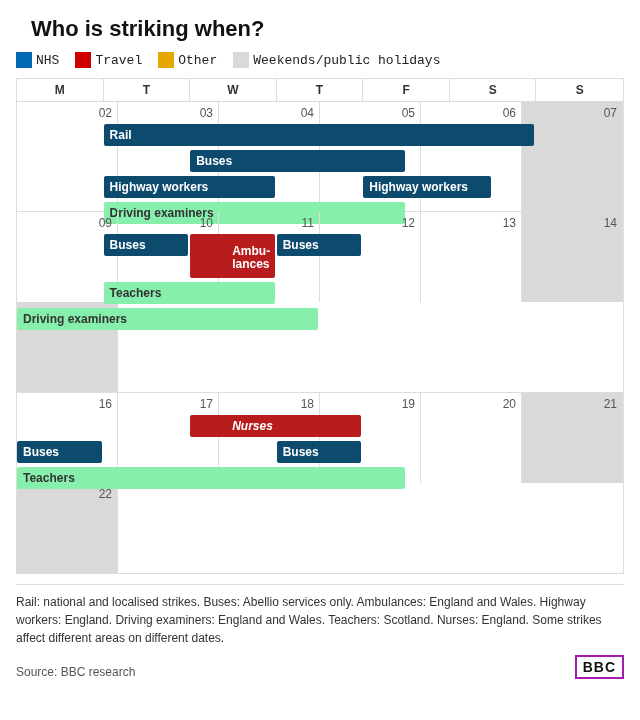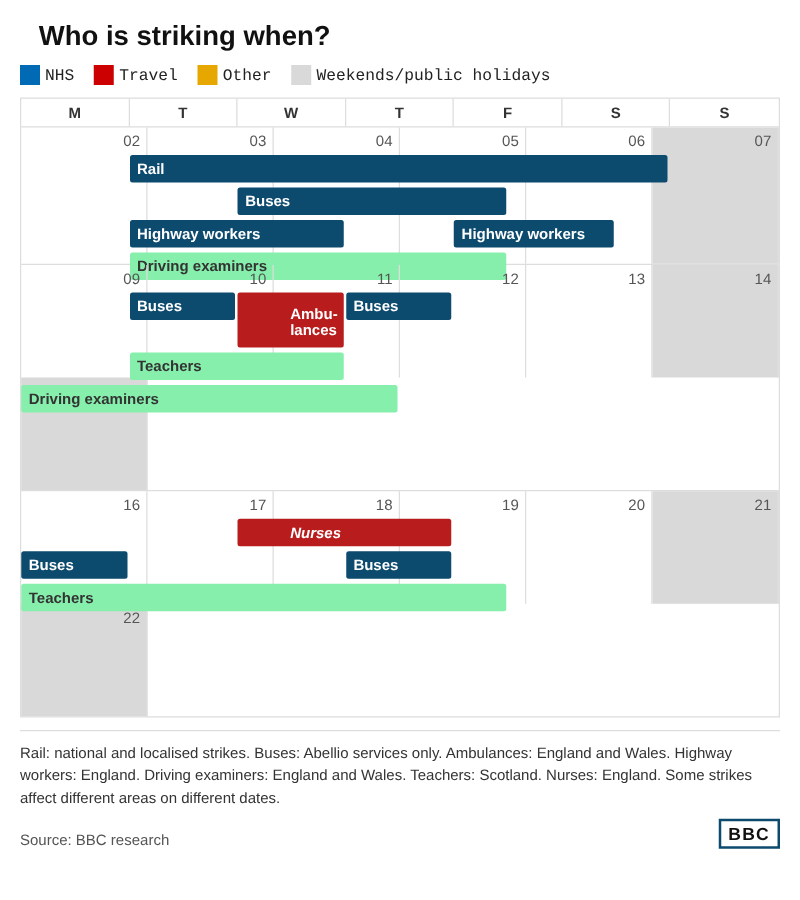--- a/index.html
+++ b/index.html
@@ -107,21 +107,21 @@
       align-items: flex-end;
       margin-top: 8px;
     }
     .source-text {
       font-size: 12px;
       color: #555;
     }
     .bbc-logo {
       font-size: 14px;
       font-weight: bold;
-      border: 2px solid #0c4a6e;
+      border: 2px solid #a21caf;
       padding: 2px 6px;
       color: #111;
       letter-spacing: 1px;
     }
     .week-row {
       display: grid;
       grid-template-columns: repeat(6, 1fr);
       position: relative;
       border-bottom: 1px solid #ddd;
     }

